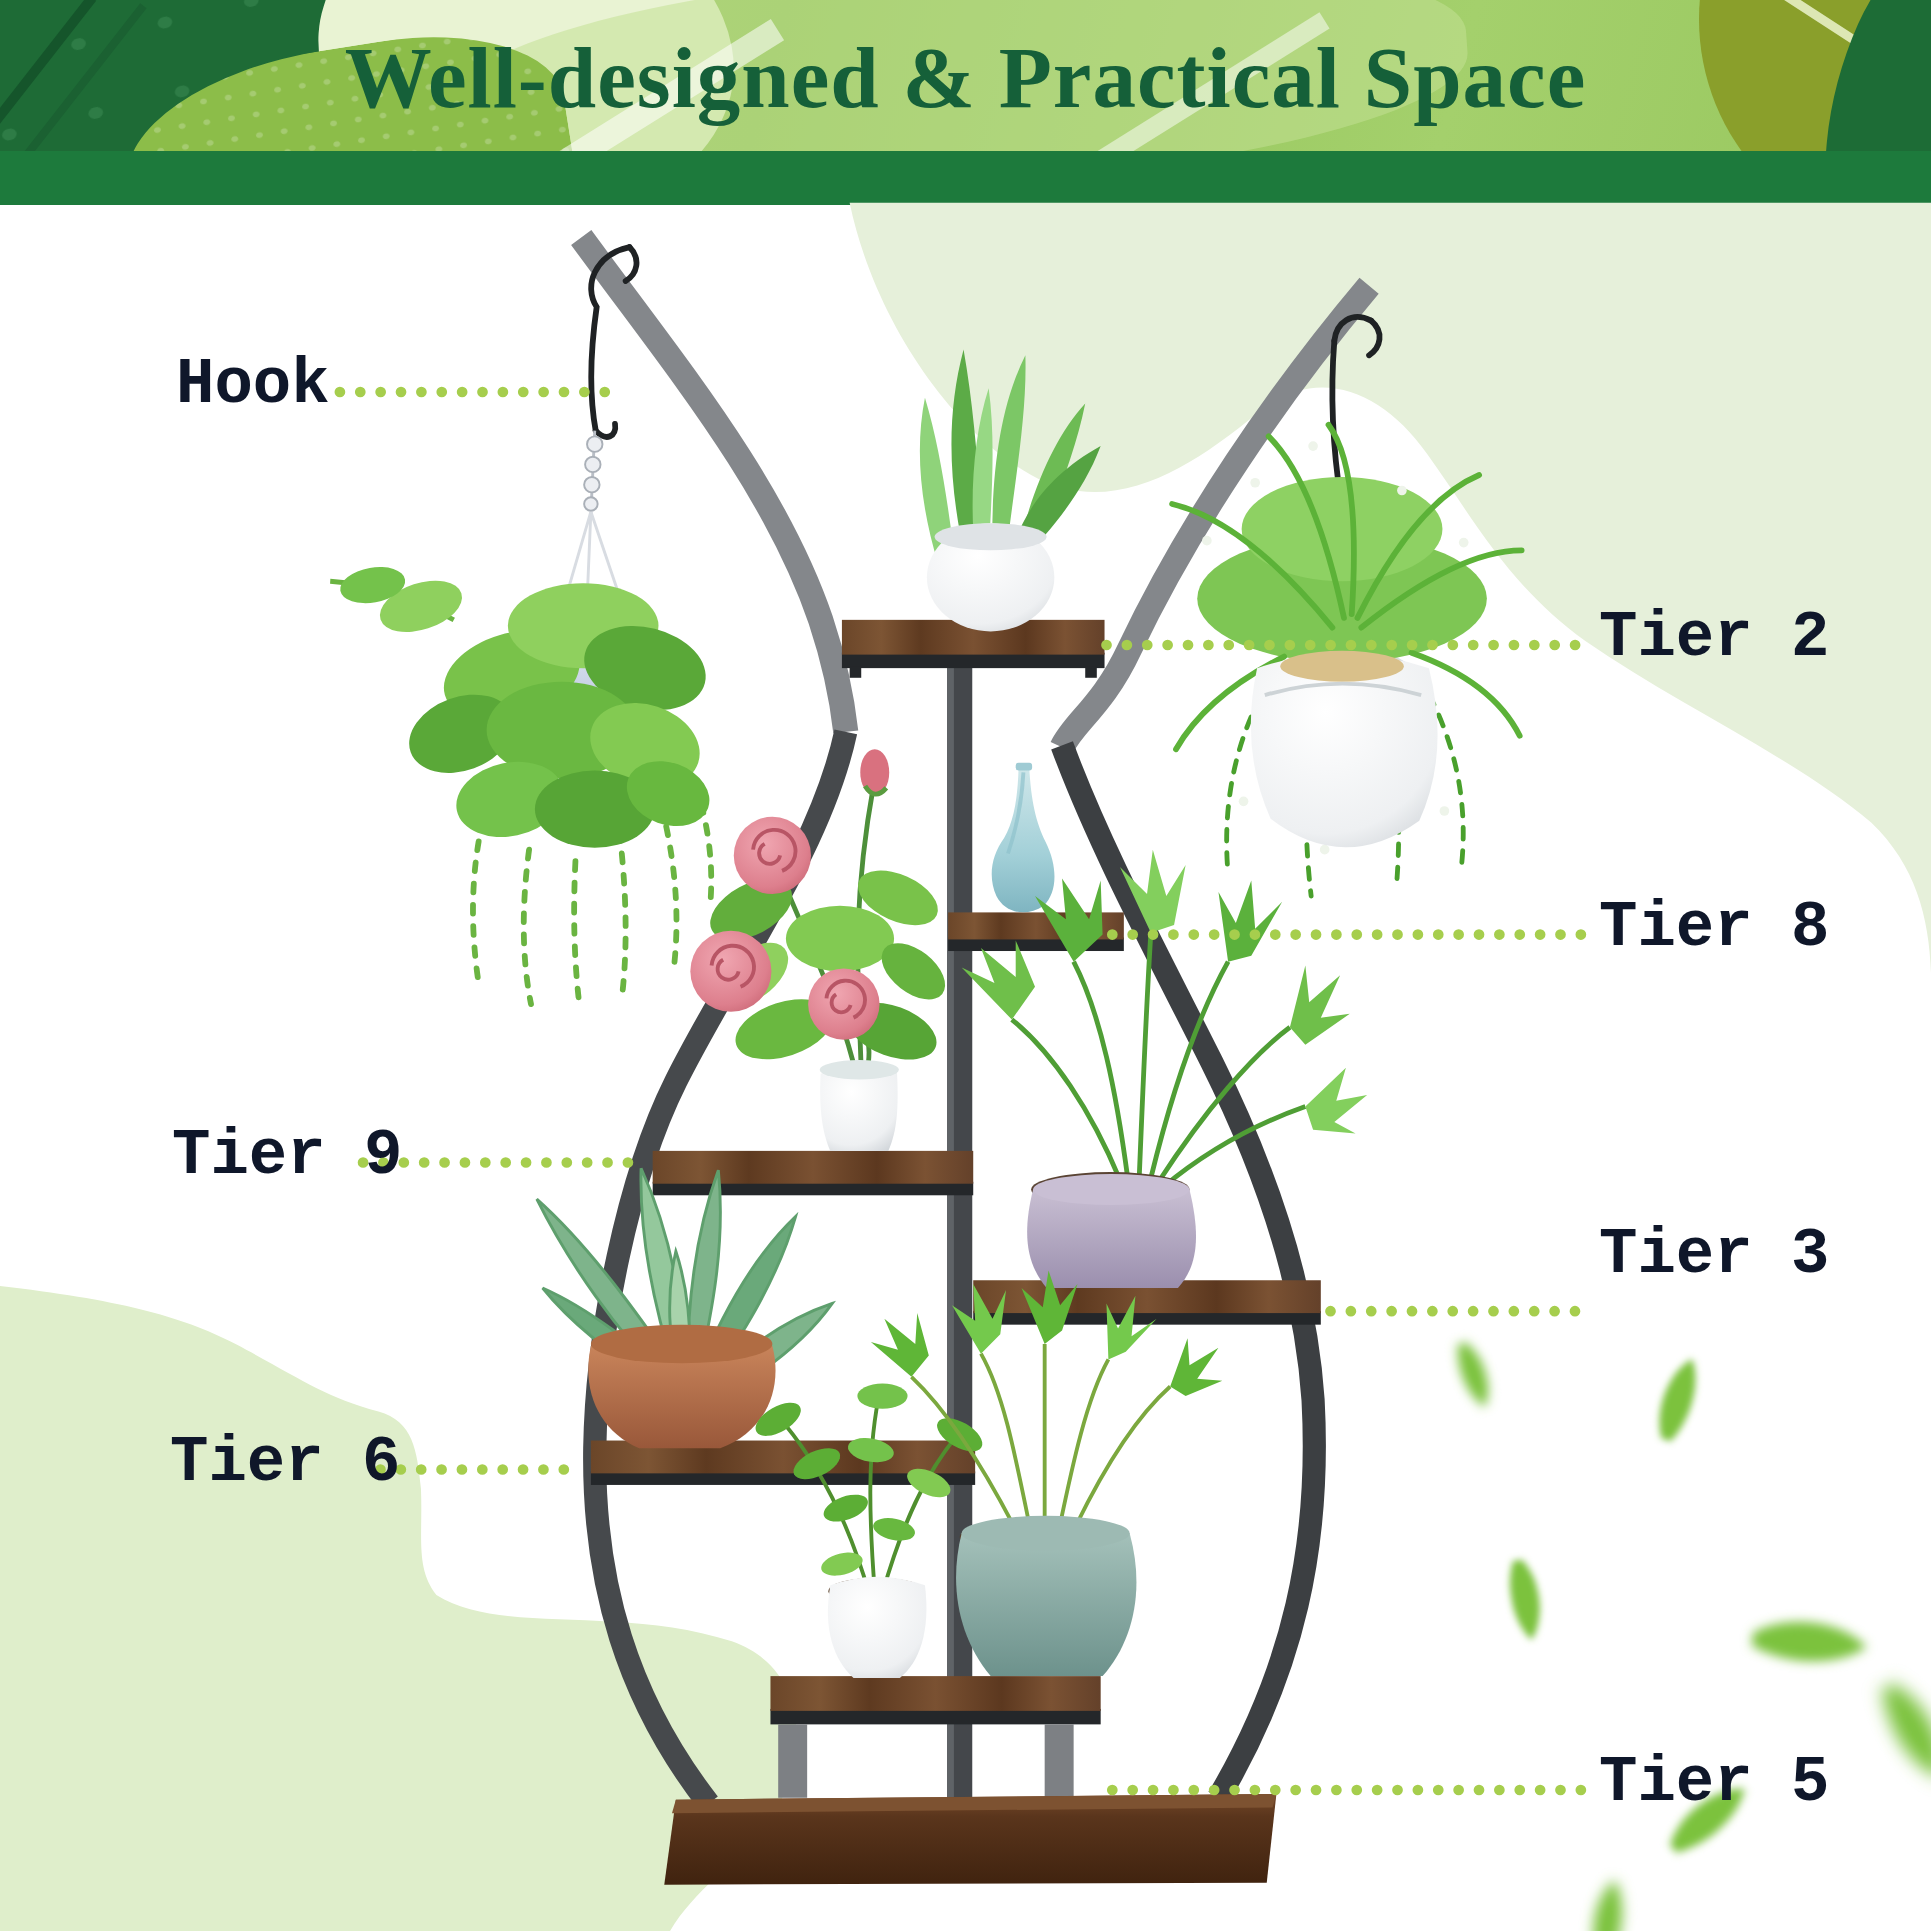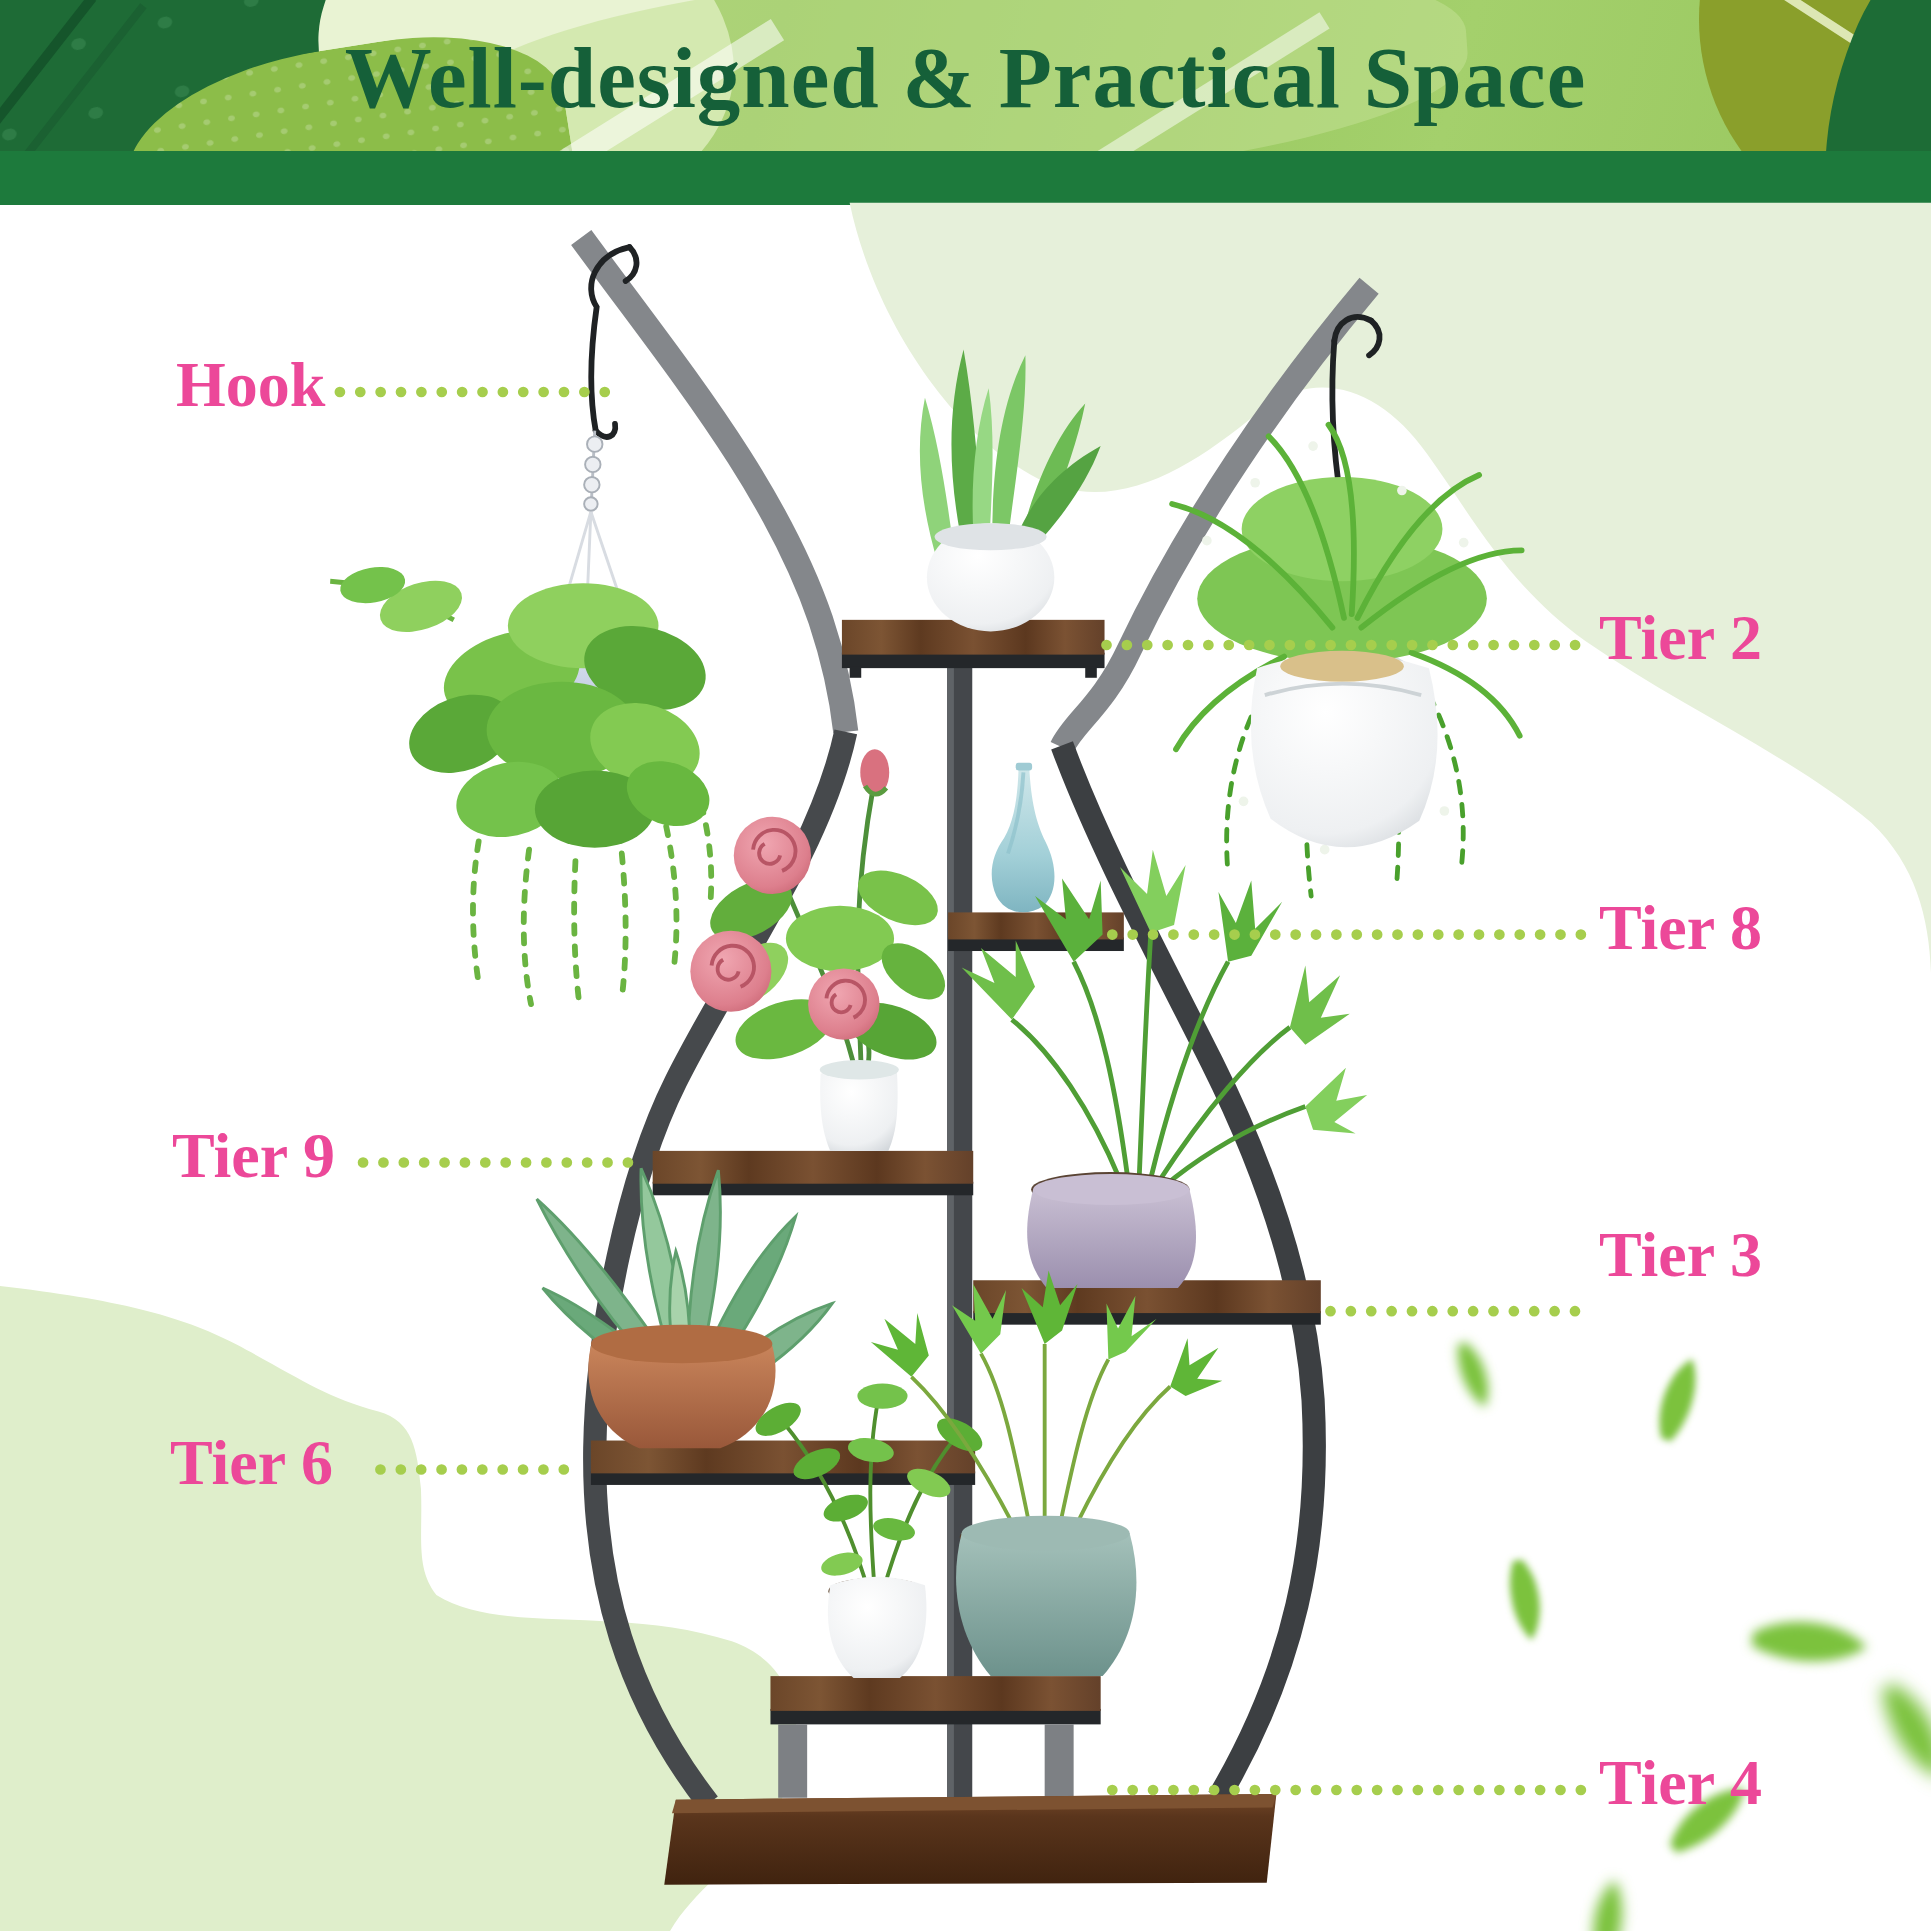--- a/index.html
+++ b/index.html
@@ -22,21 +22,21 @@
   .h-streak2{left:1139px;top:-77px;width:19.3px;height:415px;background:rgba(255,255,255,.5);transform:rotate(58deg);}
   .h-olive{left:1699px;top:-203px;width:434px;height:444px;background:#8a9f2b;border-radius:50%;}
   .h-olivestem{left:1738px;top:29px;width:212px;height:8.7px;background:rgba(235,243,205,.85);transform:rotate(33deg);border-radius:4.8px;}
   .h-darkcorner{left:1815px;top:-87px;width:406px;height:502px;background:#1d6c36;border-radius:42% 58% 30% 70%;transform:rotate(24deg);}
   .page-title{position:absolute;left:0;top:13.5px;width:1931px;height:127px;display:flex;align-items:center;justify-content:center;
               font-weight:bold;font-size:87px;color:#156039;letter-spacing:1px;z-index:3;}
   .header-bar{position:absolute;left:0;top:151px;width:1931px;height:54px;background:#1d7a3c;}
   
   .scene{position:absolute;left:0;top:0;width:1931px;height:1931px;}
   
-  .label{position:absolute;font-weight:bold;font-size:64px;line-height:64px;color:#ec4899;white-space:nowrap;z-index:5;}
+  .label{position:absolute;font-weight:bold;font-size:64px;line-height:64px;color:#0f172a;white-space:nowrap;z-index:5;font-family:Liberation Mono, monospace;}
 </style>
 </head>
 <body>
 
 <div class="canvas">
 
   <div class="header-art">
     <div class="h-shape h-darkleaf"></div>
     <div class="h-shape h-stem1"></div>
     <div class="h-shape h-stem2"></div>
@@ -394,15 +394,15 @@
       <line x1="1152" y1="1854" x2="1638" y2="1854"></line>
     </g>
   </svg>
 
   <div class="label" style="left:176px;top:353px">Hook</div>
   <div class="label" style="left:1599px;top:606px">Tier 2</div>
   <div class="label" style="left:1599px;top:896px">Tier 8</div>
   <div class="label" style="left:172px;top:1124px">Tier 9</div>
   <div class="label" style="left:1599px;top:1223px">Tier 3</div>
   <div class="label" style="left:170px;top:1431px">Tier 6</div>
-  <div class="label" style="left:1599px;top:1751px">Tier 4</div>
+  <div class="label" style="left:1599px;top:1751px">Tier 5</div>
 </div>
 
 
 </body></html>

